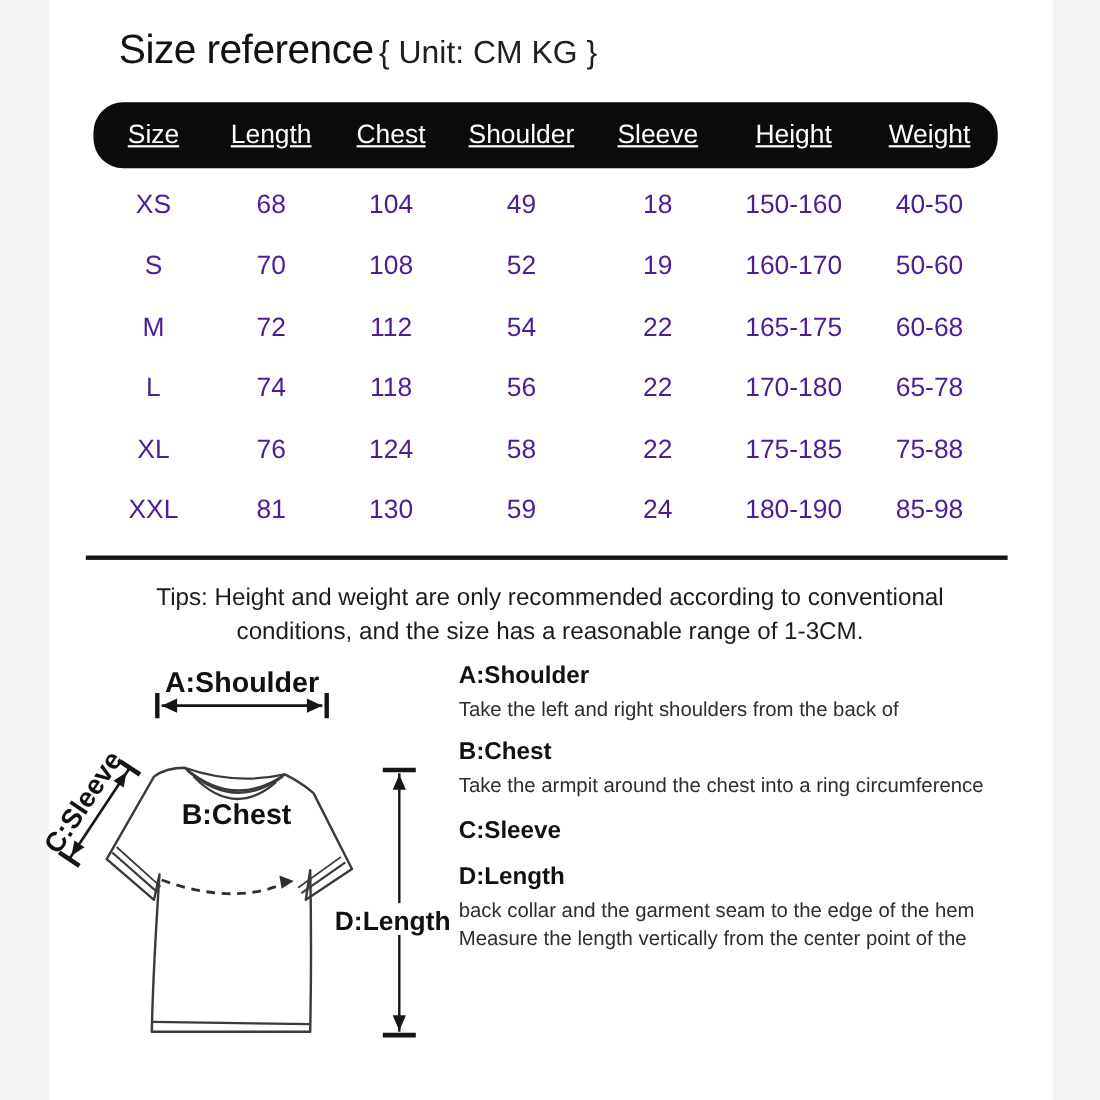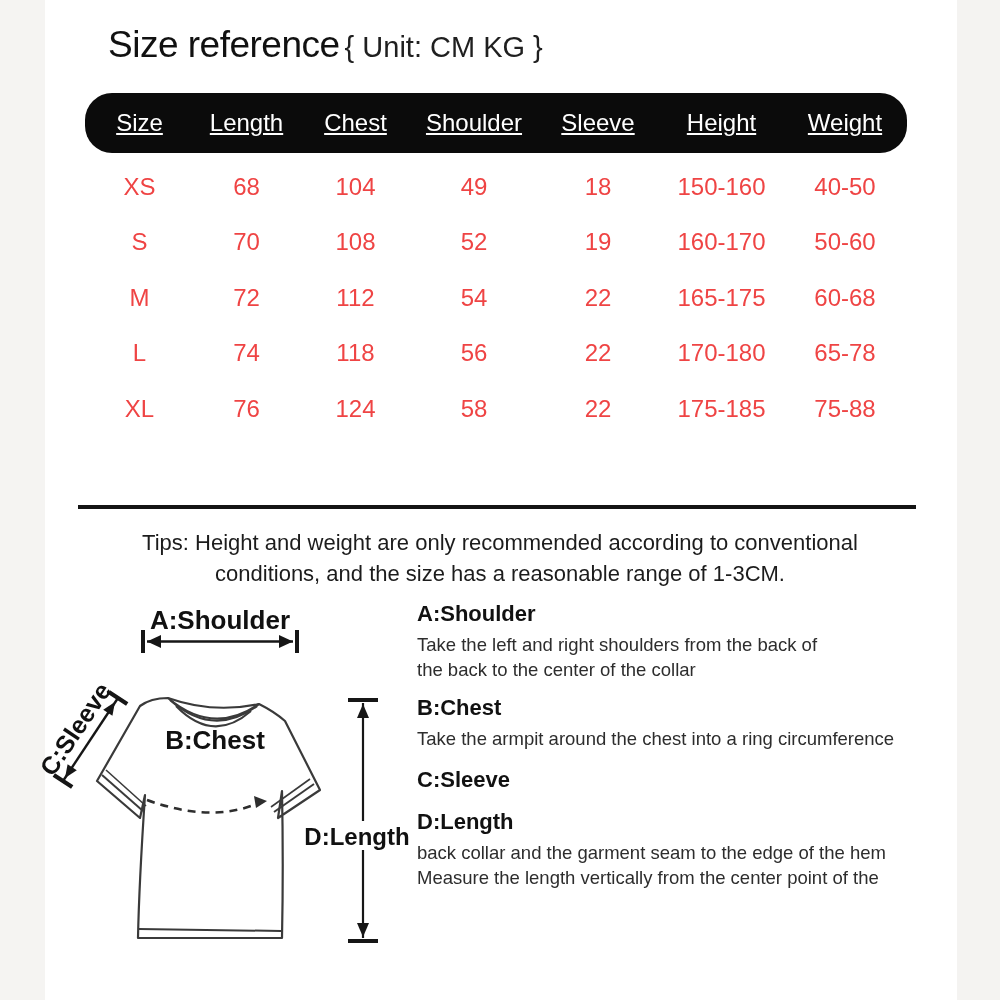--- a/index.html
+++ b/index.html
@@ -21,21 +21,21 @@
     border-radius:27px;display:grid;align-items:center;text-align:center;
     grid-template-columns:109px 105px 113px 124px 124px 123px 124px;
     font-size:24px;
     text-decoration:underline;
   }
   .table-body{
     position:absolute;left:85px;top:159px;width:822px;
   }
   .tr{
     display:grid;grid-template-columns:109px 105px 113px 124px 124px 123px 124px;
-    height:55.5px;align-items:center;text-align:center;font-size:24px;color:#ef4444;
+    height:55.5px;align-items:center;text-align:center;font-size:24px;color:#4c1d95;
   }
   .divider{position:absolute;left:78px;top:505px;width:838px;height:4px;background:#141414;}
 
   .tips{
     position:absolute;left:60px;top:527px;width:880px;text-align:center;
     font-size:22px;line-height:31px;color:#1c1c1c;
   }
 
   .diagram{position:absolute;left:15px;top:588px;width:400px;height:412px;}
 
@@ -106,20 +106,29 @@
     </div>
     <div class="tr">
       <div>XL</div>
       <div>76</div>
       <div>124</div>
       <div>58</div>
       <div>22</div>
       <div>175-185</div>
       <div>75-88</div>
     </div>
+    <div class="tr">
+      <div>XXL</div>
+      <div>81</div>
+      <div>130</div>
+      <div>59</div>
+      <div>24</div>
+      <div>180-190</div>
+      <div>85-98</div>
+    </div>
   </div>
 <div class="divider"></div>
 
 <div class="tips">
   <div>Tips: Height and weight are only recommended according to conventional</div>
   <div>conditions, and the size has a reasonable range of 1-3CM.</div>
 </div>
 
 <svg class="diagram" viewBox="0 0 400 412" fill="none">
 
@@ -160,21 +169,20 @@
   <polygon points="348,116 342,130 354,130" fill="#161616"></polygon>
   <polygon points="348,349 342,335 354,335" fill="#161616"></polygon>
   <rect x="290" y="233" width="104" height="29" fill="#ffffff"></rect>
   <text x="342" y="257" text-anchor="middle" font-size="24" font-weight="bold" fill="#111">D:Length</text>
 </svg>
 
 <div class="measure-col">
   <div class="measure-block">
     <div class="measure-heading">A:Shoulder</div>
     <div class="measure-line">Take the left and right shoulders from the back of</div>
-    <div class="measure-line">the back to the center of the collar</div>
   </div>
   <div class="measure-block gap-lg">
     <div class="measure-heading">B:Chest</div>
     <div class="measure-line">Take the armpit around the chest into a ring circumference</div>
   </div>
   <div class="measure-block gap-lg">
     <div class="measure-heading">C:Sleeve</div>
   </div>
   <div class="measure-block">
     <div class="measure-heading">D:Length</div>

